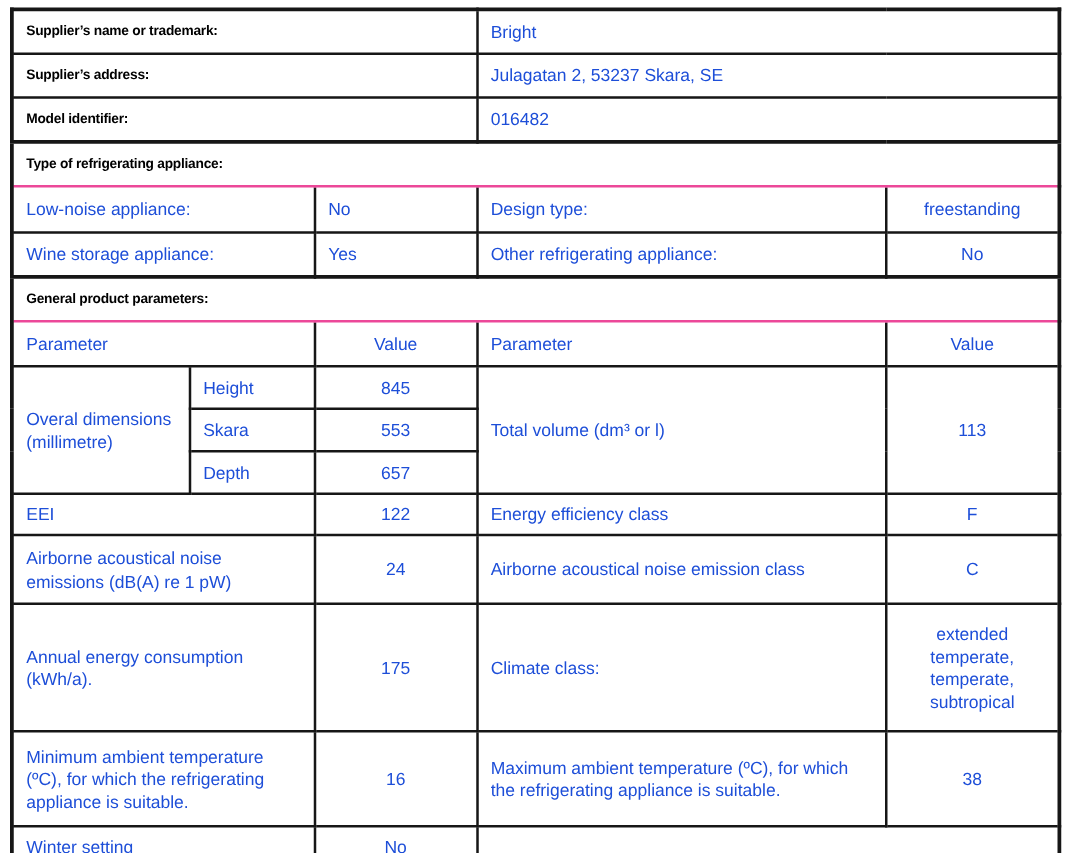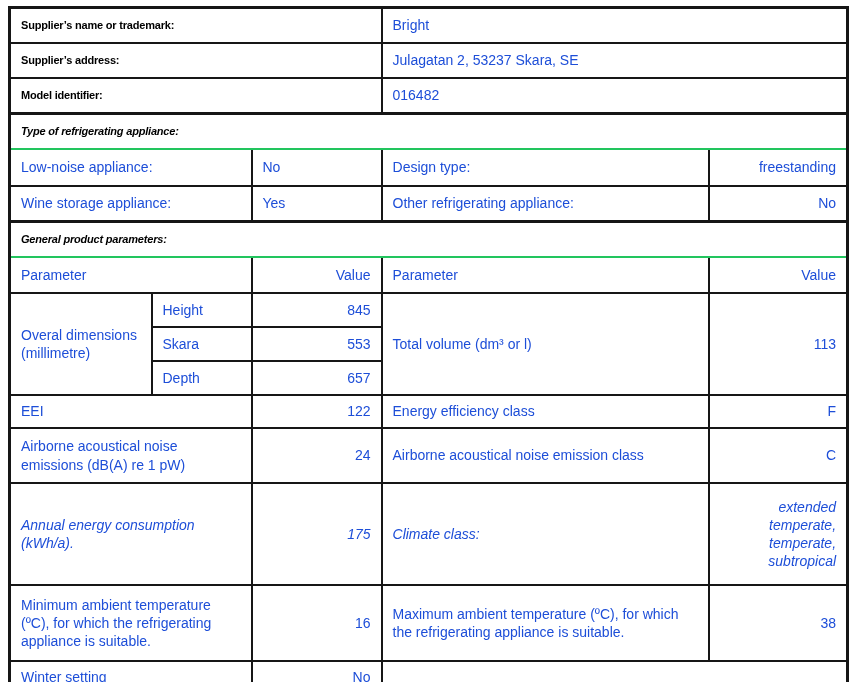--- a/index.html
+++ b/index.html
@@ -31,36 +31,35 @@
     color: #1d4ed8;
     vertical-align: middle;
     overflow: hidden;
   }
   td.bold {
     font-weight: 700;
     color: #000000;
     font-size: 11px;
     letter-spacing: -0.2px;
   }
-  td.center { text-align: right; }
+  td.center { text-align: center; }
   tr.section-title td {
     border-top: 3px solid #161616;
-    border-bottom: 2px solid #22c55e;
-    font-style: italic;
+    border-bottom: 2px solid #ec4899;
   }
   
   tr.h-simple td { height: 29px; }
   tr.h-title  td { height: 29px; }
   tr.h-type1  td { height: 31px; }
   tr.h-type2  td { height: 29px; }
   tr.h-head   td { height: 30px; }
   tr.h-dim    td { height: 28px; }
   tr.h-eei    td { height: 27px; }
   tr.h-noise  td { height: 49px; }
-  tr.h-energy td { height: 96px; font-style: italic; }
+  tr.h-energy td { height: 96px; }
   tr.h-minmax td { height: 70px; }
   tr.h-winter td { height: 27px; }
 </style>
 </head>
 <body>
 
 <div class="sheet">
   <table class="info">
     <colgroup>
       <col style="width:142px">

